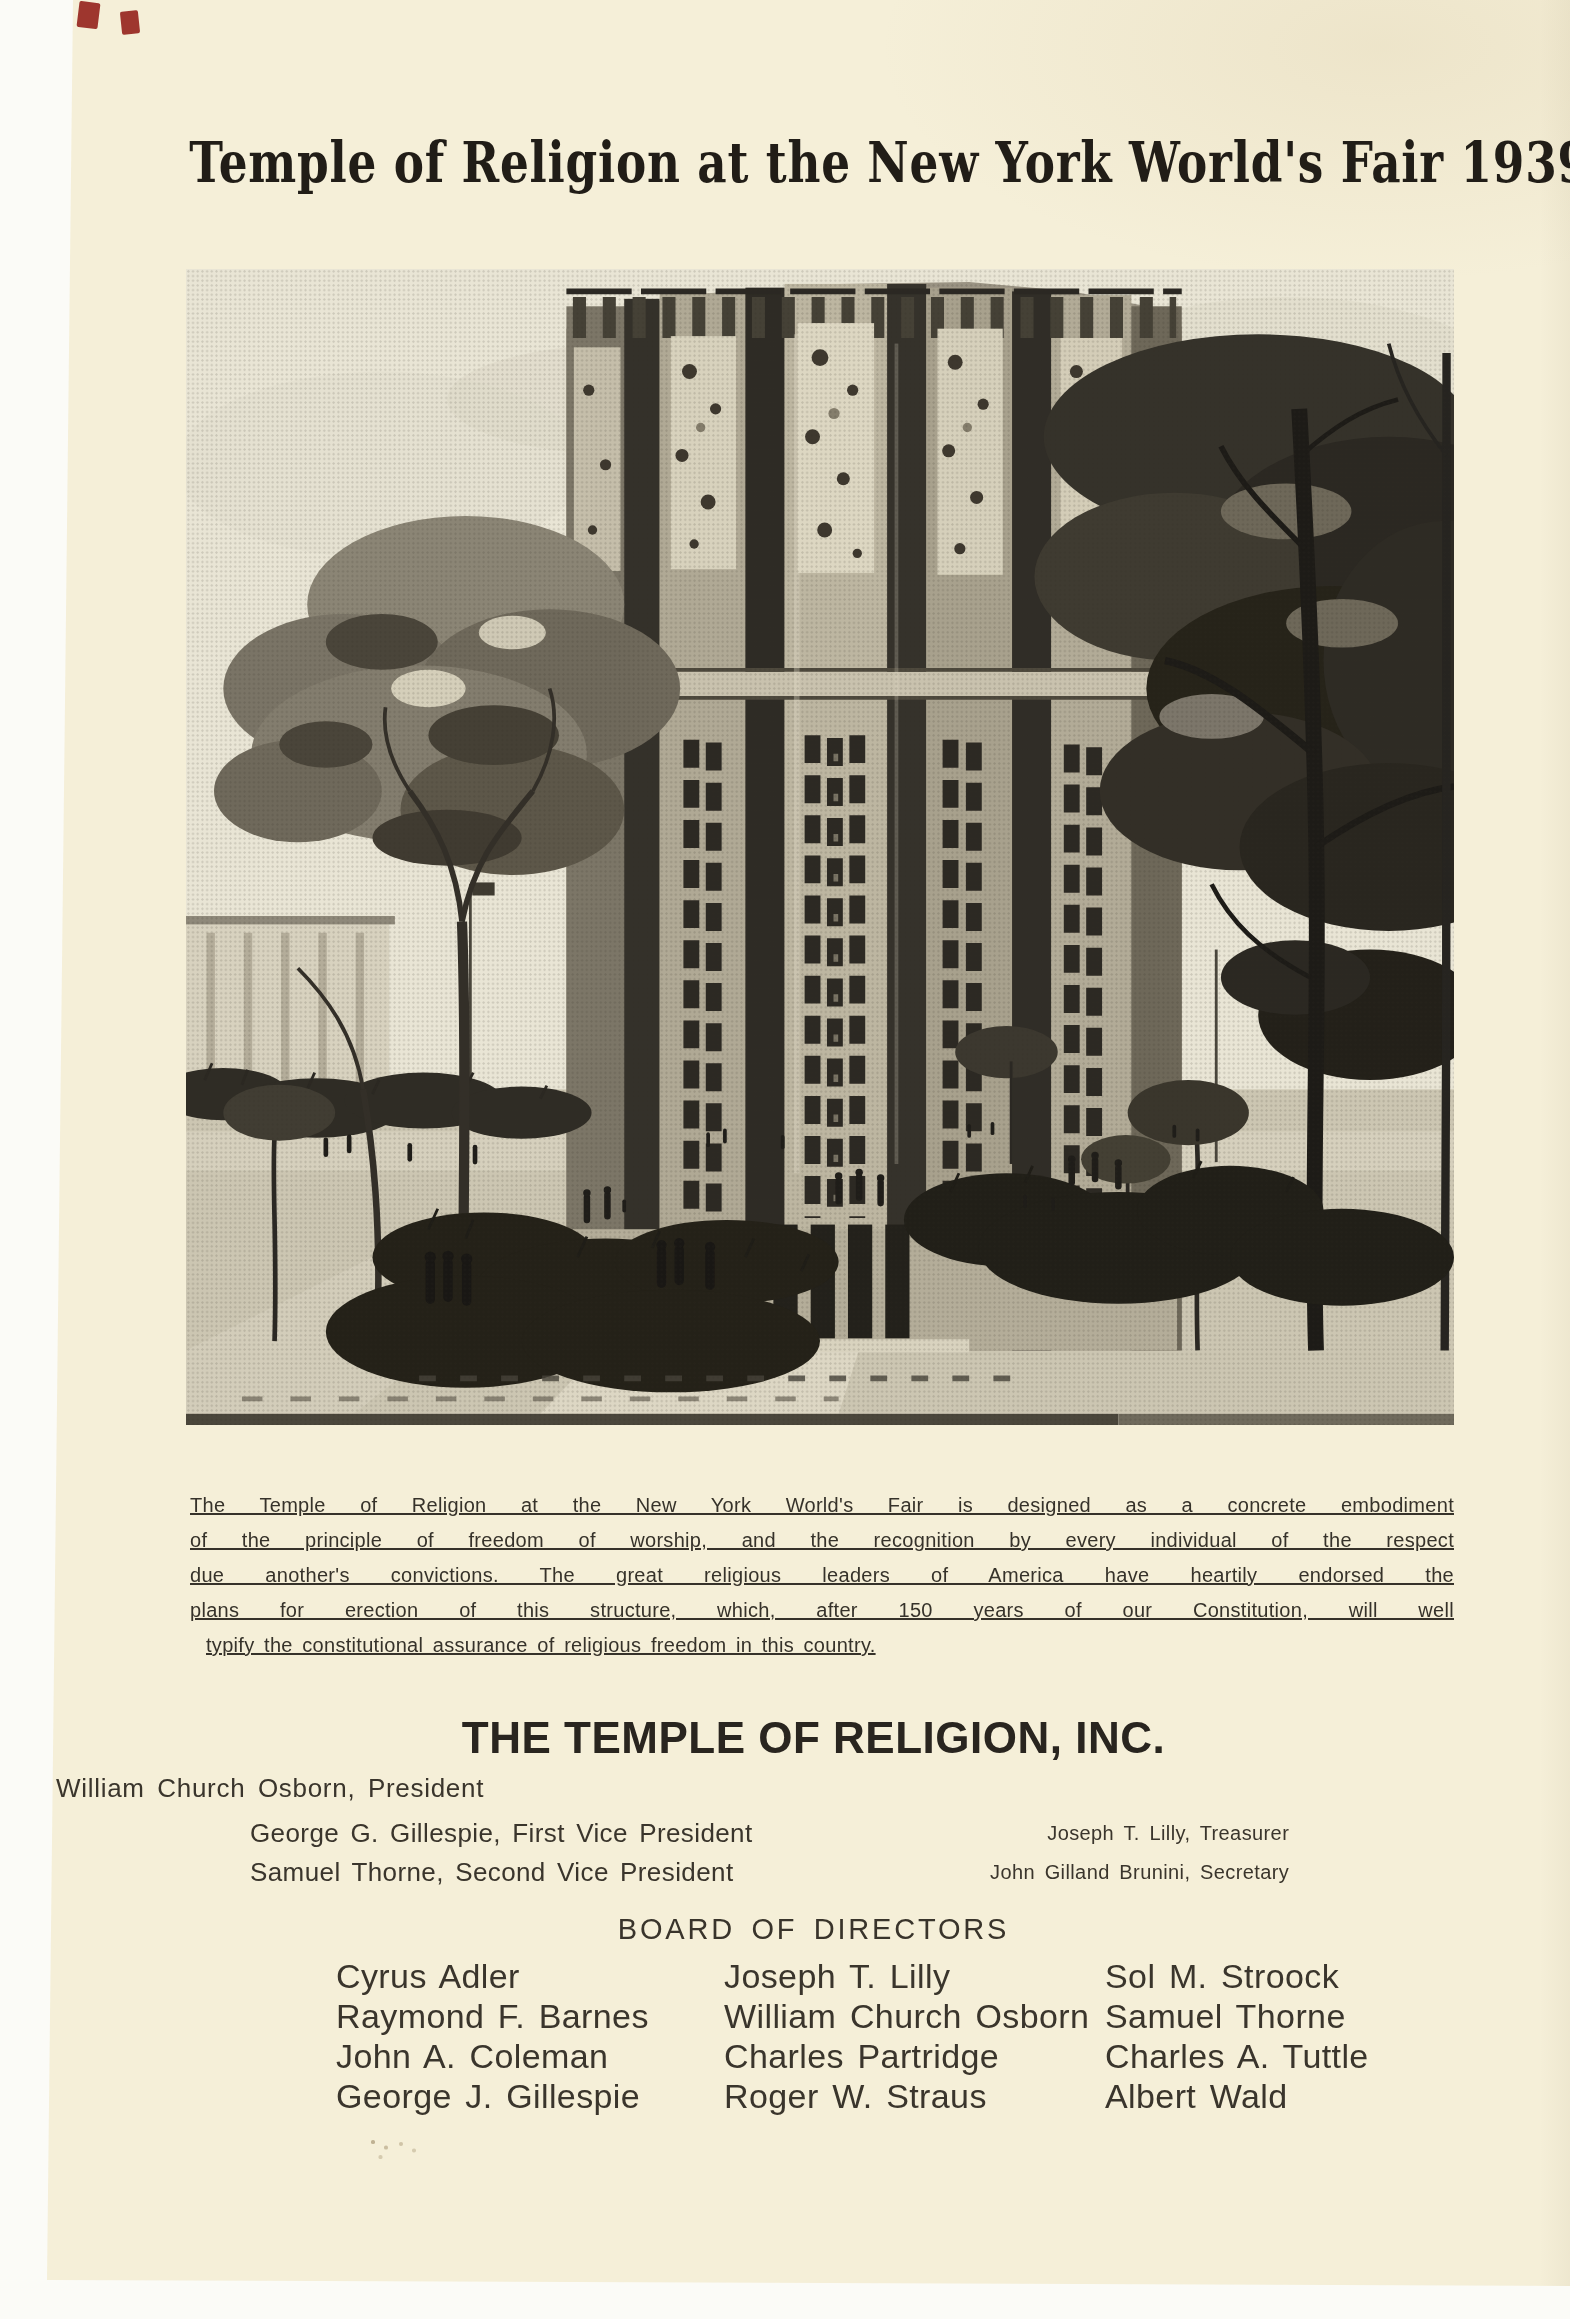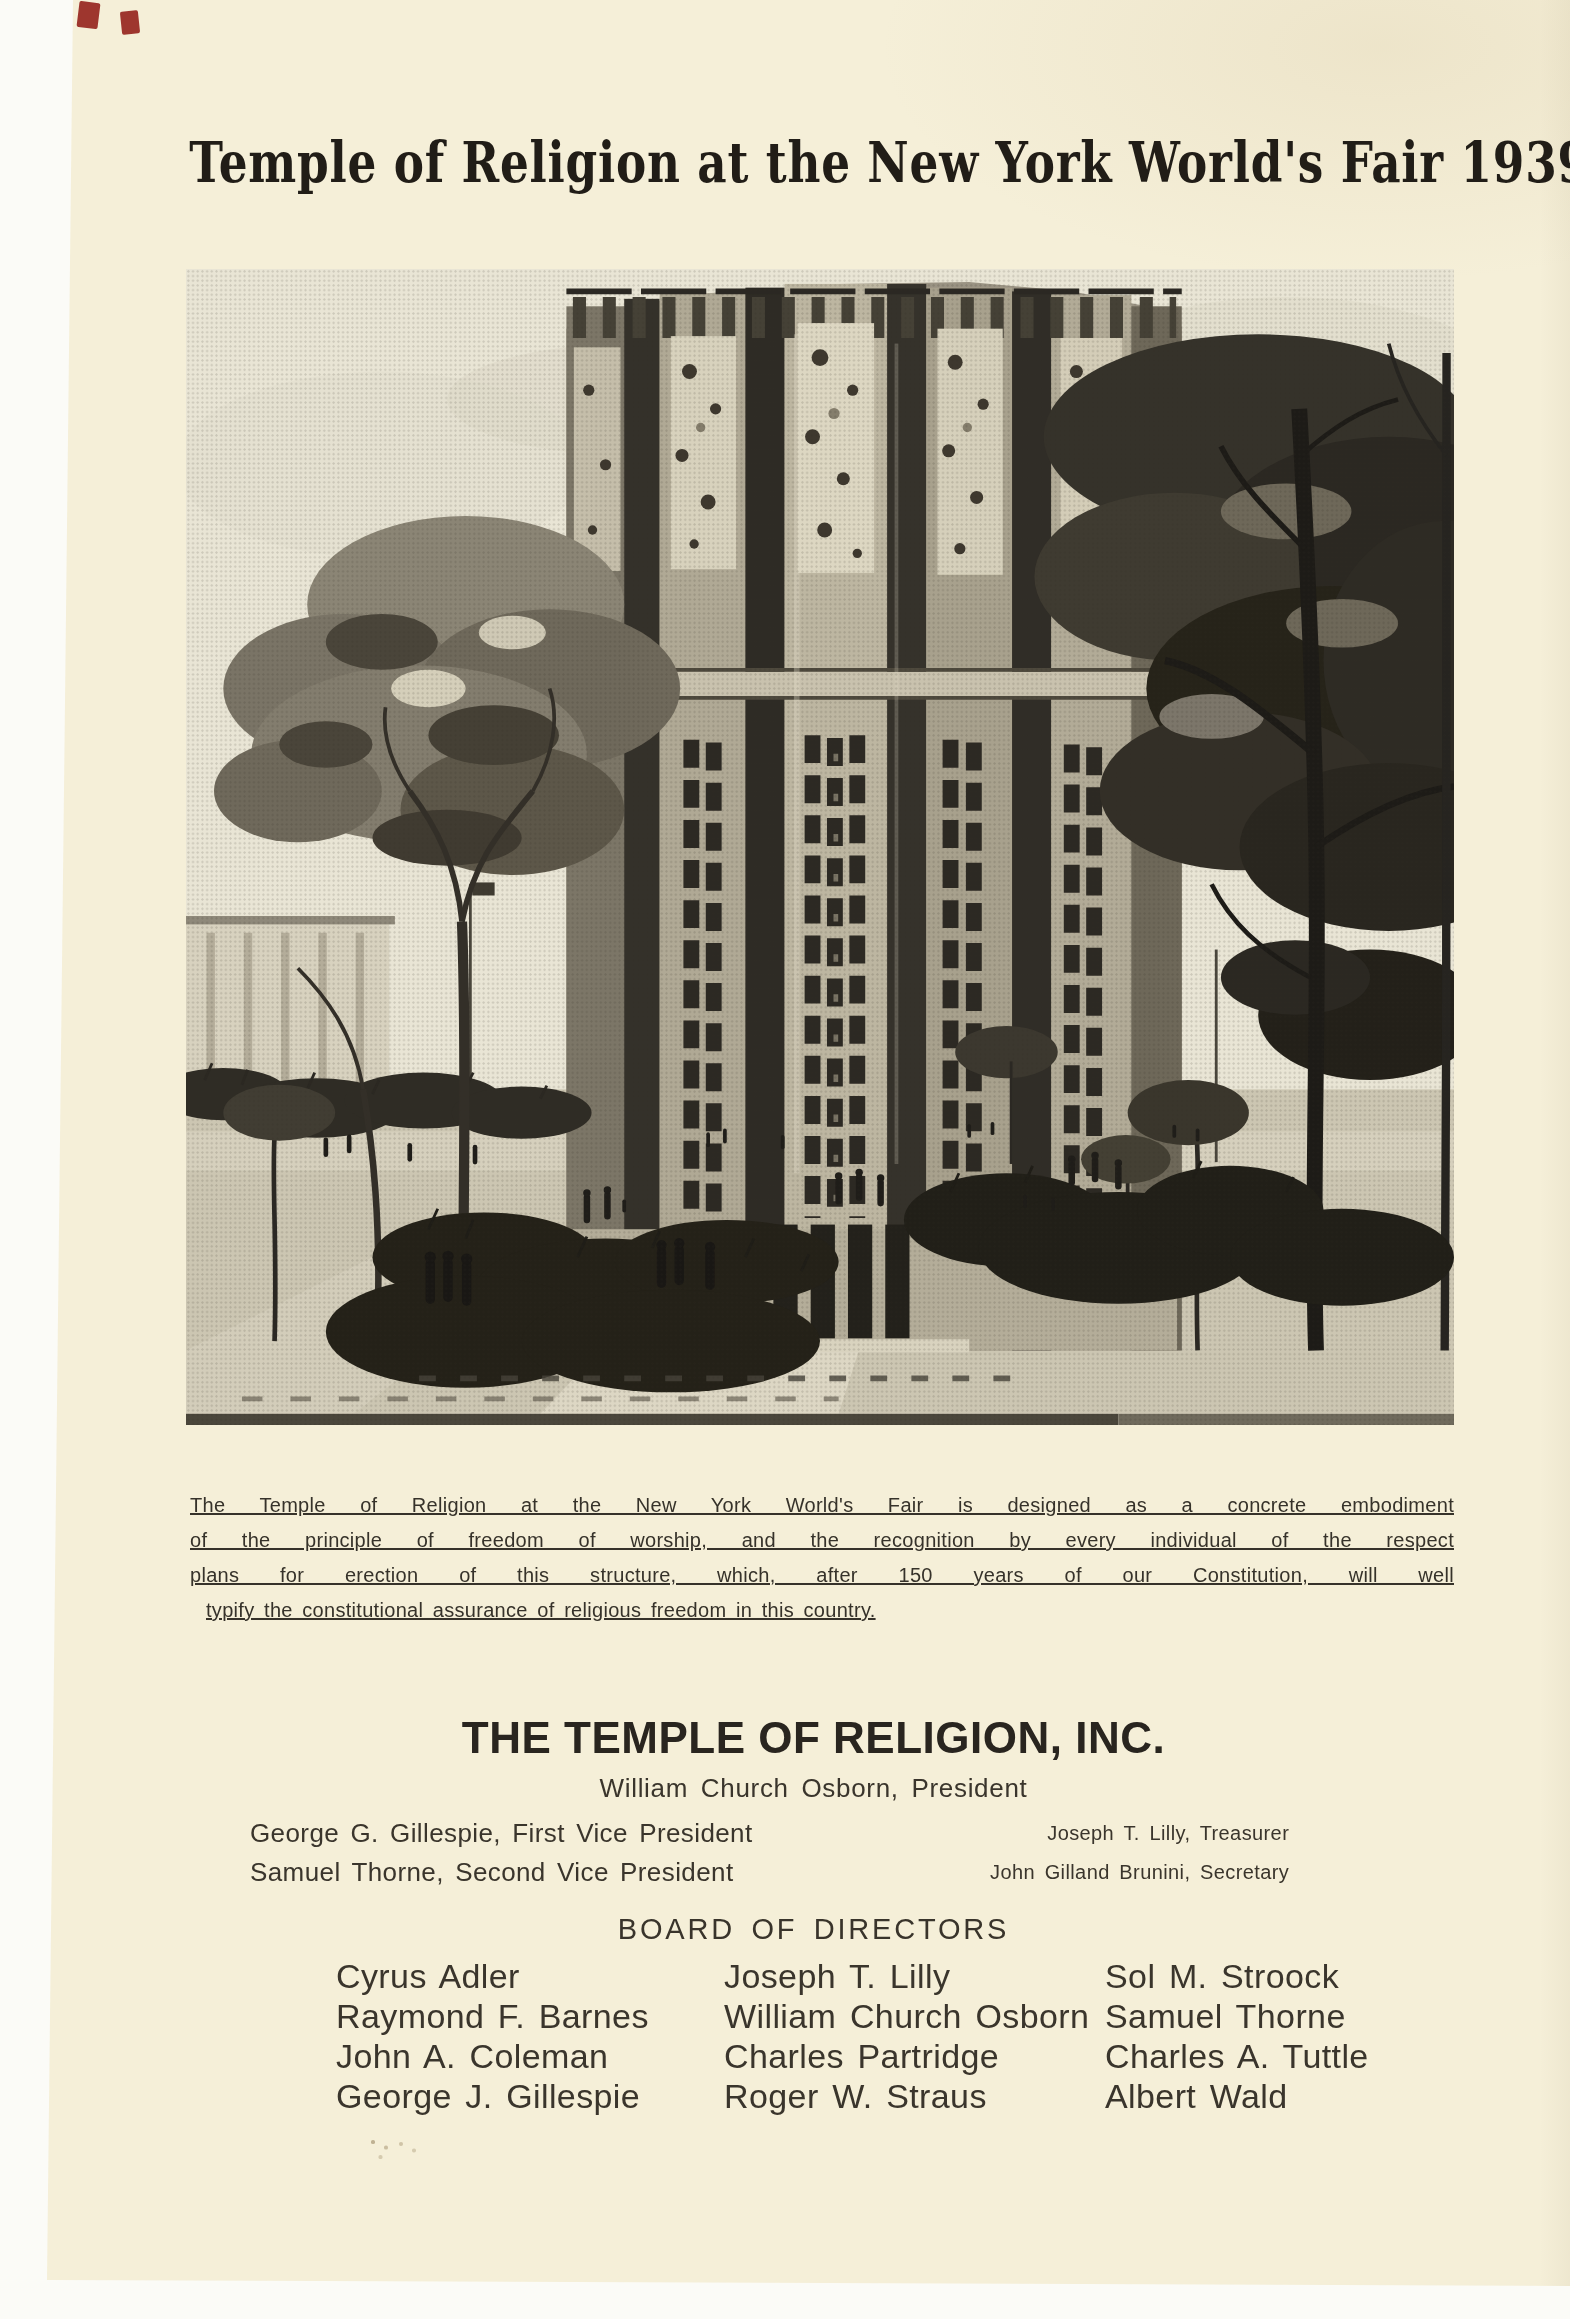--- a/index.html
+++ b/index.html
@@ -47,21 +47,21 @@
     font-size:20px;line-height:35px;color:#36322a;
     word-spacing:3.7px;letter-spacing:0.3px;text-decoration:underline;
   }
   .jline{text-align:justify;text-align-last:justify;}
   .lline{text-align:left;margin-left:16px;}
   .org-heading{
     position:absolute;left:56px;top:1713px;width:1515px;text-align:center;
     font-size:44px;font-weight:bold;letter-spacing:0.5px;color:#29251f;
   }
   .president{
-    position:absolute;left:56px;top:1773px;width:1515px;text-align:center;
+    position:absolute;left:56px;top:1773px;width:1515px;
     font-size:26px;letter-spacing:0.7px;word-spacing:4.7px;color:#3a352c;
   }
   .officers-left{position:absolute;left:250px;top:1814px;font-size:26px;line-height:39px;letter-spacing:0.4px;word-spacing:3.7px;color:#3a352c;}
   .officers-right{position:absolute;left:990px;top:1814px;font-size:20px;line-height:39px;letter-spacing:0.4px;word-spacing:3.7px;color:#3a352c;text-align:right;}
   .board-heading{
     position:absolute;left:56px;top:1913px;width:1515px;text-align:center;
     font-size:29px;letter-spacing:2.8px;word-spacing:5.6px;color:#39342b;
   }
   .dir-col{position:absolute;top:1956px;font-size:34px;line-height:40px;letter-spacing:0.4px;word-spacing:3.7px;color:#3a352c;}
   .dir-col-1{left:336px;}
@@ -354,20 +354,21 @@
       <line x1="250" y1="1190" x2="900" y2="1190" stroke="#47433a" stroke-width="6" stroke-dasharray="18 26" opacity="0.8"></line>
       <rect x="0" y="1228" width="1000" height="12" fill="#4a463b"></rect>
       <rect x="1000" y="1228" width="360" height="12" fill="#6f6a5c"></rect>
     </svg>
     <div class="halftone"></div>
   </div>
 
   <div class="para">
     <div class="jline">The Temple of Religion at the New York World's Fair is designed as a concrete embodiment</div>
     <div class="jline">of the principle of freedom of worship, and the recognition by every individual of the respect</div>
+    <div class="jline">due another's convictions.  The great religious leaders of America have heartily endorsed the</div>
     <div class="jline">plans for erection of this structure, which, after 150 years of our Constitution, will well</div>
     <div class="lline">typify the constitutional assurance of religious freedom in this country.</div>
   </div>
 
   <div class="org-heading">THE TEMPLE OF RELIGION, INC.</div>
   <div class="president">William Church Osborn, President</div>
 
   <div class="officers-left">
     <div>George G. Gillespie, First Vice President</div>
     <div>Samuel Thorne, Second Vice President</div>

